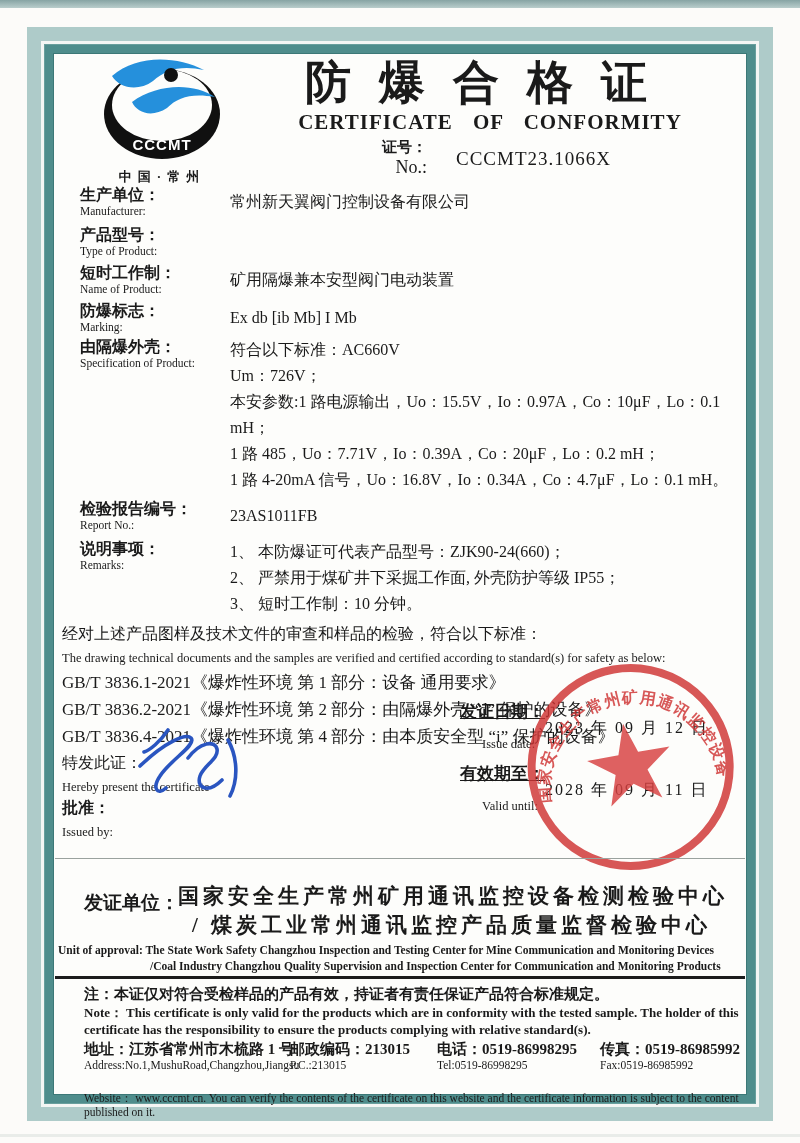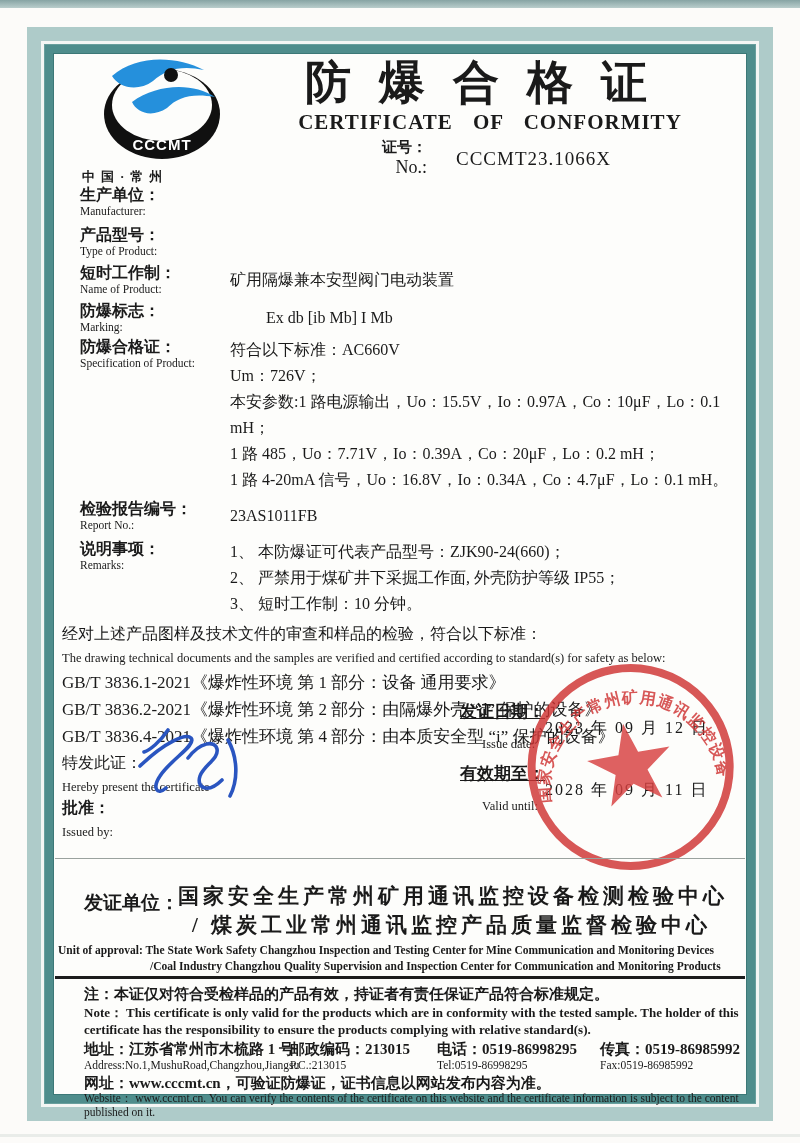--- a/index.html
+++ b/index.html
@@ -18,21 +18,21 @@
   .frame-outer { position:absolute; top:27px; left:27px; right:27px; bottom:22px;
     border:14px solid #aecbc9; }
   .frame-gap { position:absolute; inset:0; border:4px solid #f4f6f4; }
   .frame-inner { position:absolute; inset:0; border:8px solid #4f8d8c;
     box-shadow: inset 0 0 0 1px #3c7877, 0 0 0 1px #699f9d; background:#fdfdfb; }
 
   .abs { position:absolute; }
   .zh { font-weight:bold; }
 
   
-  .logo-caption { font-size:13px; letter-spacing:6px; text-align:left; font-weight:bold; }
+  .logo-caption { font-size:13px; letter-spacing:6px; text-align:center; font-weight:bold; }
   .title-zh { font-size:46px; letter-spacing:28px; font-weight:bold; white-space:nowrap; }
   .title-en { font-size:21px; word-spacing:14px; letter-spacing:1px; font-weight:bold; white-space:nowrap; }
   .certno-labels .l1 { font-size:15px; font-weight:bold; }
   .certno-labels .l2 { font-size:18px;text-align:right; }
   .certno-value { font-size:19px; letter-spacing:1px; }
 
   
   .fields { position:absolute; left:80px; top:183px; width:660px; }
   .frow { display:flex; }
   .flabel { width:150px; flex:0 0 150px; padding-top:2px; }
@@ -103,48 +103,49 @@
   </div>
   <div class="abs certno-value" style="left:456px; top:148px;">CCCMT23.1066X</div>
 
   <div class="fields">
 
     <div class="frow" style="min-height:40px;">
       <div class="flabel">
         <div class="zh">生产单位：</div>
         <div class="en">Manufacturer:</div>
       </div>
+      <div class="fvalue">常州新天翼阀门控制设备有限公司</div>
     </div>
 
     <div class="frow" style="min-height:38px;">
       <div class="flabel">
         <div class="zh">产品型号：</div>
         <div class="en">Type of Product:</div>
       </div>
     </div>
 
     <div class="frow" style="min-height:38px;">
       <div class="flabel">
         <div class="zh">短时工作制：</div>
         <div class="en">Name of Product:</div>
       </div>
       <div class="fvalue">矿用隔爆兼本安型阀门电动装置</div>
     </div>
 
-    <div class="frow" style="min-height:36px;gap:36px;">
+    <div class="frow" style="min-height:36px;">
       <div class="flabel">
         <div class="zh">防爆标志：</div>
         <div class="en">Marking:</div>
       </div>
       <div class="fvalue">Ex db [ib Mb] I Mb</div>
     </div>
 
     <div class="frow">
       <div class="flabel">
-        <div class="zh">防爆合格证：</div>
+        <div class="zh">由隔爆外壳：</div>
         <div class="en">Specification of Product:</div>
       </div>
       <div class="fvalue multi">
         <div>符合以下标准：AC660V</div>
         <div>Um：726V；</div>
         <div>本安参数:1 路电源输出，Uo：15.5V，Io：0.97A，Co：10μF，Lo：0.1 mH；</div>
         <div>1 路 485，Uo：7.71V，Io：0.39A，Co：20μF，Lo：0.2 mH；</div>
         <div>1 路 4-20mA 信号，Uo：16.8V，Io：0.34A，Co：4.7μF，Lo：0.1 mH。</div>
       </div>
     </div>
@@ -226,15 +227,14 @@
   <div class="abs contact-zh" style="left:84px; top:1040px;">地址：江苏省常州市木梳路 1 号</div>
   <div class="abs contact-zh" style="left:290px; top:1040px;">邮政编码：213015</div>
   <div class="abs contact-zh" style="left:437px; top:1040px;">电话：0519-86998295</div>
   <div class="abs contact-zh" style="left:600px; top:1040px;">传真：0519-86985992</div>
 
   <div class="abs contact-en" style="left:84px; top:1059px;">Address:No.1,MushuRoad,Changzhou,Jiangsu</div>
   <div class="abs contact-en" style="left:290px; top:1059px;">P.C.:213015</div>
   <div class="abs contact-en" style="left:437px; top:1059px;">Tel:0519-86998295</div>
   <div class="abs contact-en" style="left:600px; top:1059px;">Fax:0519-86985992</div>
 
-  <div class="abs web-zh" style="left:84px; top:1074px;">网址：www.cccmt.cn，可验证防爆证，证书信息以网站发布内容为准。</div>
   <div class="abs web-en" style="left:84px; top:1091px; width:664px;">Website： www.cccmt.cn. You can verify the contents of the certificate on this website and the certificate information is subject to the content published on it.</div>
 </div>
 
 </body></html>

